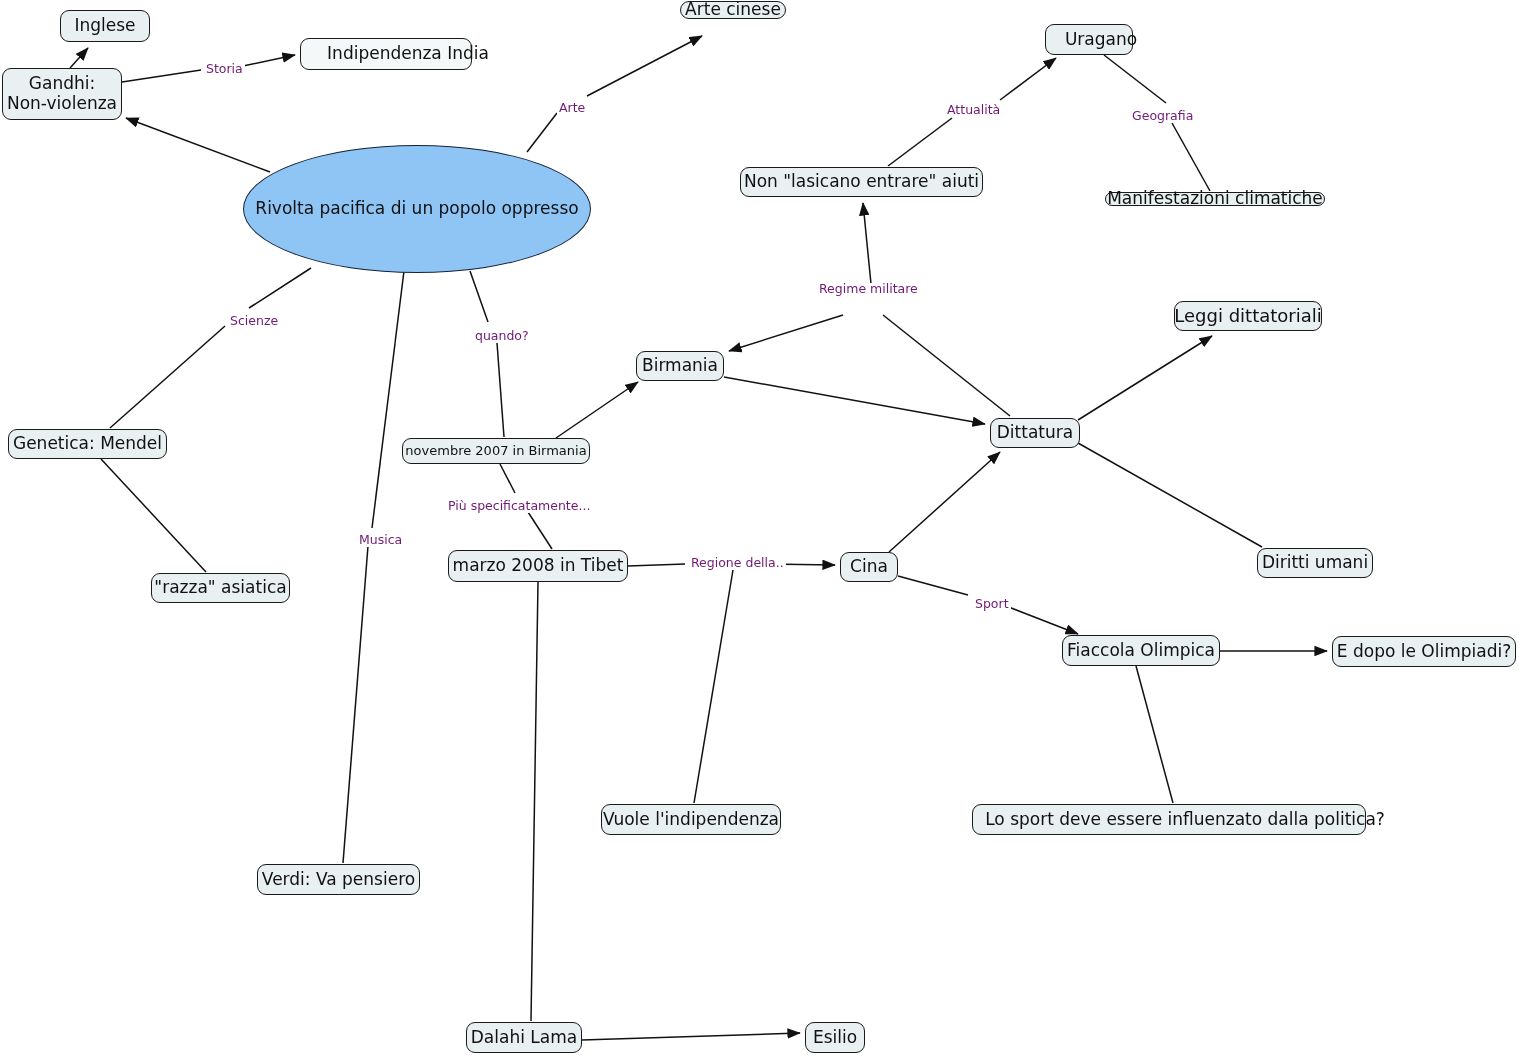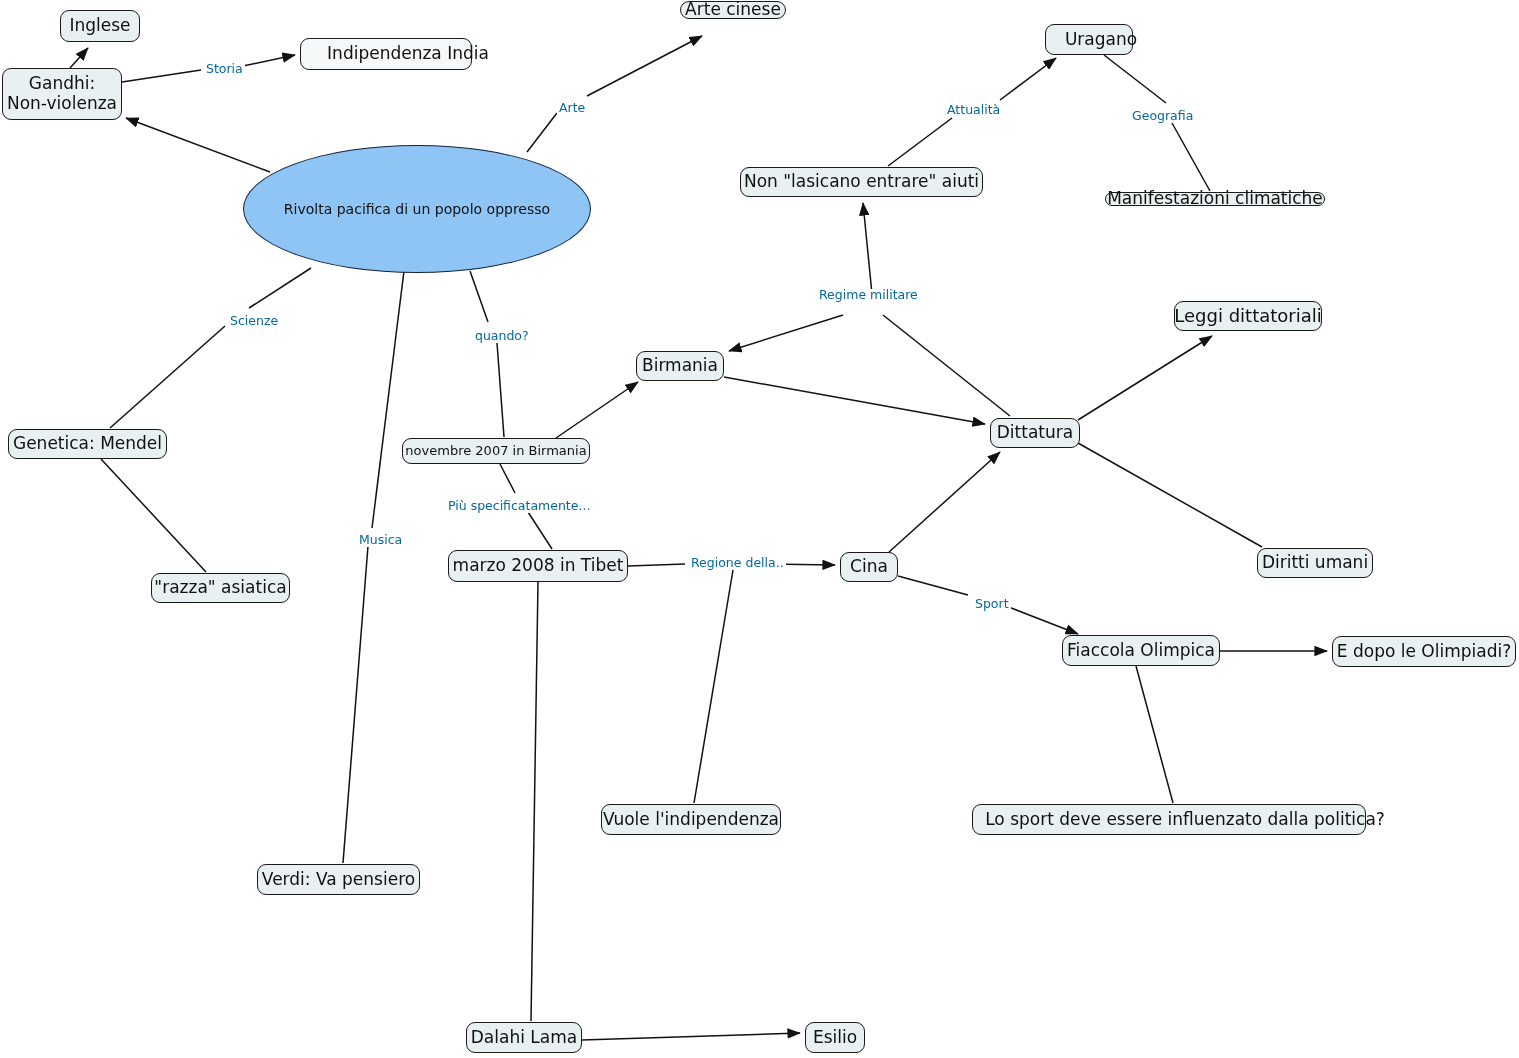--- a/index.html
+++ b/index.html
@@ -47,21 +47,21 @@
   }
   .node.central {
     border-radius: 50%;
     background: #8ec5f5;
     border: 1.6px solid #15233a;
     z-index: 2;
   }
   .edge-label {
     position: absolute;
     font-size: 12.5px;
-    color: #0369a1;
+    color: #701a75;
     background: #ffffff;
     white-space: nowrap;
     padding: 0 2px;
     z-index: 4;
     line-height: 1;
   }
 </style>
 </head>
 <body>
 
@@ -143,32 +143,32 @@
       <line x1="898" y1="576" x2="968" y2="595"></line>
 
       <line x1="1006" y1="606" x2="1078" y2="634" marker-end="url(#arrowhead)"></line>
 
       <line x1="1220" y1="651" x2="1327" y2="651" marker-end="url(#arrowhead)"></line>
 
       <line x1="1136" y1="666" x2="1173" y2="803"></line>
     </g>
   </svg>
 
-  <div class="node" style="left:60px; top:10px; width:80px; height:32px; font-size:17px;text-align:right;">Inglese</div>
+  <div class="node" style="left:60px; top:10px; width:90px; height:32px; font-size:17px;text-align:right;">Inglese</div>
 
   <div class="node" style="left:2px; top:68px; width:120px; height:52px; font-size:17px;">Gandhi:
 Non-violenza</div>
 
   <div class="node pale" style="left:300px; top:38px; width:172px; height:32px; font-size:17px;padding-left:44px;">Indipendenza India</div>
 
   <div class="node" style="left:680px; top:1px; width:106px; height:18px; font-size:17px;">Arte cinese</div>
 
   <div class="node" style="left:1045px; top:24px; width:88px; height:31px; font-size:17px;padding-left:24px;">Uragano</div>
 
-  <div class="node central" style="left:243px; top:145px; width:348px; height:128px; font-size:14px;">Rivolta pacifica di un popolo oppresso</div>
+  <div class="node central" style="left:243px; top:145px; width:348px; height:128px; font-size:17px;">Rivolta pacifica di un popolo oppresso</div>
 
   <div class="node" style="left:740px; top:167px; width:243px; height:30px; font-size:17px;">Non "lasicano entrare" aiuti</div>
 
   <div class="node" style="left:1105px; top:192px; width:220px; height:14px; font-size:17px;">Manifestazioni climatiche</div>
 
   <div class="node" style="left:1174px; top:301px; width:148px; height:30px; font-size:18px;">Leggi dittatoriali</div>
 
   <div class="node" style="left:636px; top:351px; width:88px; height:30px; font-size:17px;">Birmania</div>
 
   <div class="node" style="left:990px; top:418px; width:90px; height:30px; font-size:17px;">Dittatura</div>
@@ -196,21 +196,21 @@
   <div class="node" style="left:257px; top:864px; width:163px; height:31px; font-size:17px;">Verdi: Va pensiero</div>
 
   <div class="node" style="left:466px; top:1022px; width:116px; height:31px; font-size:17px;">Dalahi Lama</div>
 
   <div class="node" style="left:805px; top:1022px; width:60px; height:31px; font-size:17px;">Esilio</div>
 
   <div class="edge-label" style="left:204px; top:63px;">Storia</div>
   <div class="edge-label" style="left:557px; top:102px;">Arte</div>
   <div class="edge-label" style="left:945px; top:104px;text-align:right;">Attualità</div>
   <div class="edge-label" style="left:1130px; top:110px;">Geografia</div>
-  <div class="edge-label" style="left:817px; top:289px;">Regime militare</div>
+  <div class="edge-label" style="left:817px; top:283px;">Regime militare</div>
   <div class="edge-label" style="left:228px; top:315px;">Scienze</div>
   <div class="edge-label" style="left:473px; top:330px;">quando?</div>
   <div class="edge-label" style="left:446px; top:500px;">Più specificatamente...</div>
   <div class="edge-label" style="left:357px; top:534px;">Musica</div>
   <div class="edge-label" style="left:689px; top:557px;">Regione della..</div>
   <div class="edge-label" style="left:973px; top:598px;">Sport</div>
 
 </div>
 
 </body></html>

